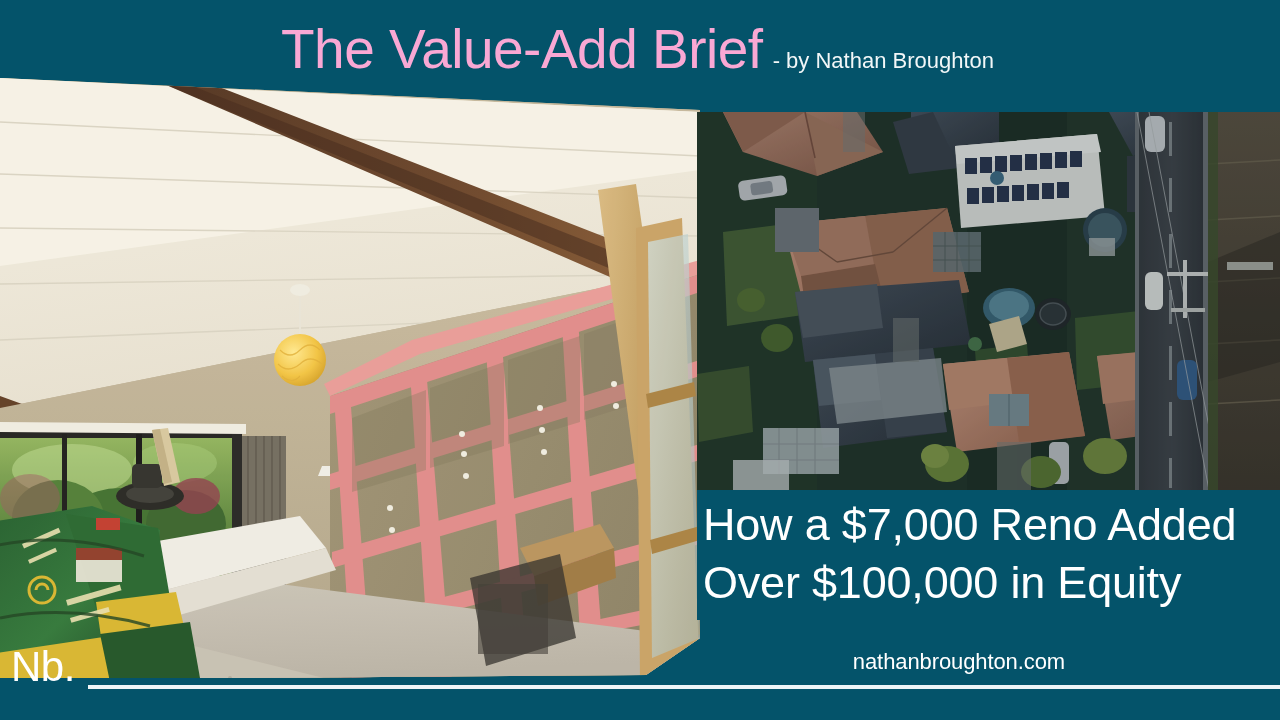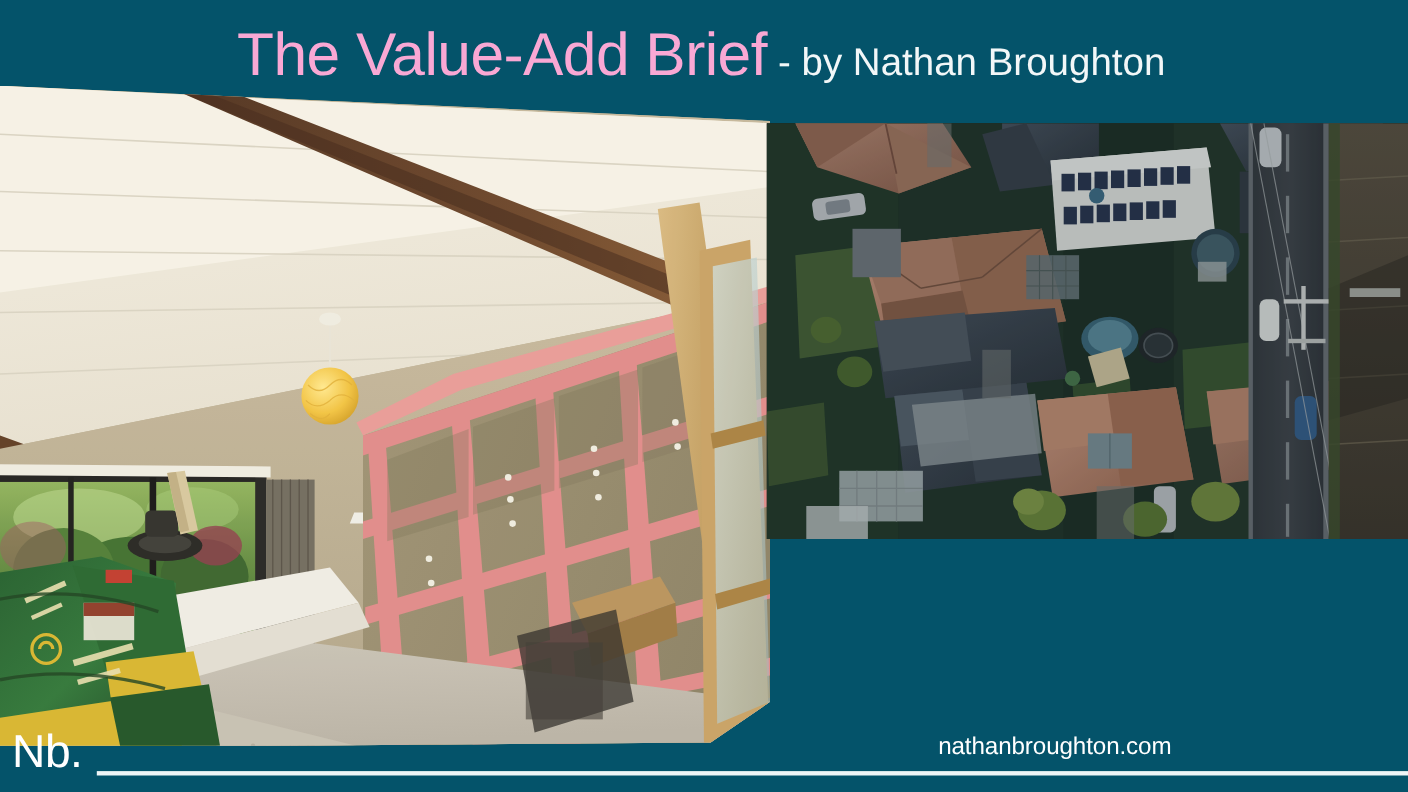--- a/index.html
+++ b/index.html
@@ -34,21 +34,21 @@
     display: inline-block;
     font-size: 55px;
     line-height: 70px;
     font-weight: 400;
     color: #f9a8d4;
     letter-spacing: -0.5px;
     vertical-align: baseline;
   }
   #byline {
     display: inline-block;
-    font-size: 35px;
+    font-size: 22px;
     line-height: 70px;
     font-weight: 400;
     color: #f2f7f8;
     vertical-align: baseline;
     margin-left: 10px;
   }
 
   
   #photo-interior {
     position: absolute;
@@ -88,21 +88,21 @@
     line-height: 58px;
     color: #ffffff;
     font-weight: 400;
     white-space: nowrap;
     letter-spacing: -0.2px;
   }
 
   
   #footer {
     position: absolute;
-    left: 0; bottom: 0; width: 1074px; height: 62px;
+    left: 0; bottom: 16px; width: 1074px; height: 62px;
     z-index: 50;
     padding-left: 16px;
   }
   #logo-nb {
     position: absolute;
     left: 11px; top: 0px;
     font-size: 42px;
     line-height: 50px;
     color: #ffffff;
     font-weight: 400;
@@ -621,20 +621,24 @@
       <rect x="0" y="0" width="583" height="378" fill="#0d1a1e" opacity="0.22"></rect>
     </svg>
   </div>
 
   <div id="header">
     <div id="title-row">
       <span id="main-title">The Value-Add Brief</span><span id="byline">- by Nathan Broughton</span>
     </div>
   </div>
 
+  <div id="caption-panel">
+    <span class="caption-line">How a $7,000 Reno Added</span>
+    <span class="caption-line">Over $100,000 in Equity</span>
+  </div>
 
   <div id="footer">
     <span id="logo-nb">Nb.</span>
     <div id="footer-rule"></div>
     <span id="footer-site">nathanbroughton.com</span>
   </div>
 
 </div>
 
 </body></html>

